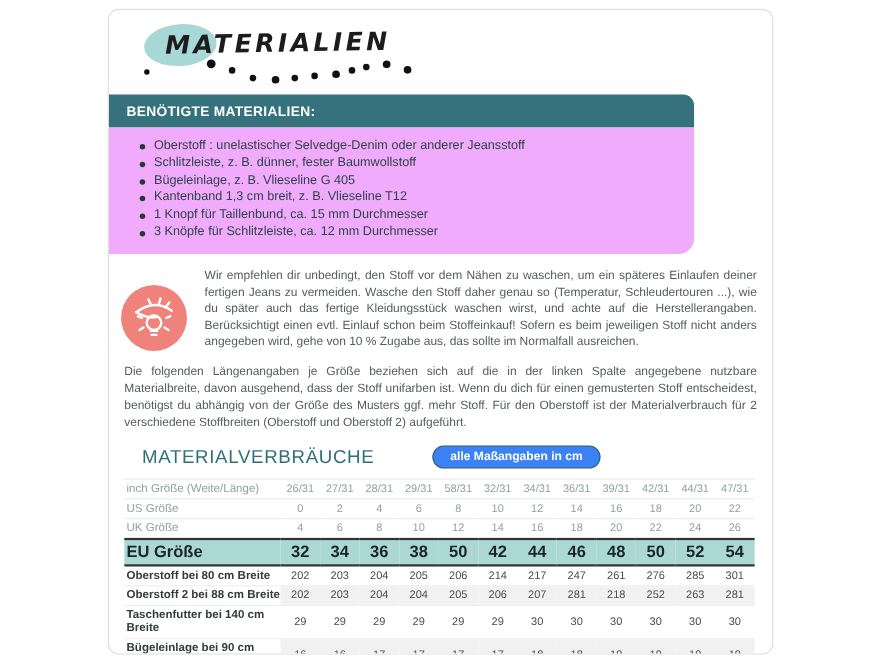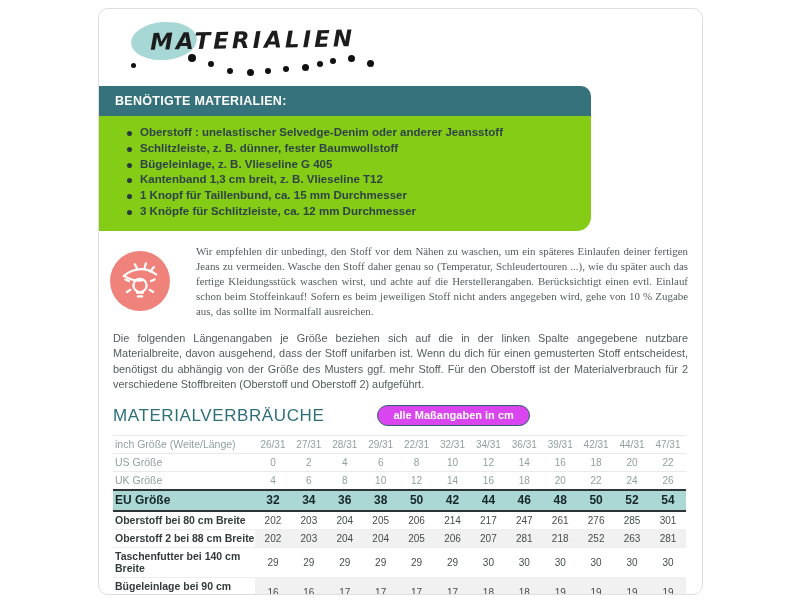--- a/index.html
+++ b/index.html
@@ -14,55 +14,55 @@
   
   .title-area { position:relative; height:77px;font-style:italic; }
   .title-blob { position:absolute; left:32px; top:13px; width:66px; height:38px;
     background:#a8d8d5; border-radius:50%; transform:rotate(-4deg); }
   .page-title { position:absolute; left:51px; top:18px;
     font-family:"DejaVu Sans", sans-serif; font-size:23px; font-weight:600;
     letter-spacing:3px; color:#1c1c1c; transform:rotate(-1deg); }
   .dots span { position:absolute; background:#111; border-radius:50%; }
 
   
-  .materials { width:492px; }
+  .materials { width:532px; }
   .materials-header { height:30px; line-height:30px; background:#35727b; color:#ffffff;
     font-size:12.5px; font-weight:bold; letter-spacing:.3px; padding-left:16px;
     border-radius:0 10px 0 0; }
-  .materials-list { background:#84cc16; border-radius:0 0 14px 0;
-    padding:9px 24px 11px 0; list-style:none;font-weight:bold; }
+  .materials-list { background:#f0abfc; border-radius:0 0 14px 0;
+    padding:9px 24px 11px 0; list-style:none; }
   .materials-list li { position:relative; padding-left:41px; font-size:11.5px;
     line-height:15.8px; color:#2f4347; }
   .materials-list li::before { content:""; position:absolute; left:28px; top:6px;
     width:5px; height:5px; border-radius:50%; background:#27383b; }
 
   
-  .tip-row { display:flex; margin:13px 14px 0 11px; gap:26px; align-items:center;font-family:Liberation Serif, serif; }
+  .tip-row { display:flex; margin:13px 14px 0 11px; gap:16px; align-items:flex-end; }
   .tip-icon { flex:0 0 60px; width:60px; height:60px; border-radius:50%;
     background:#ef837c; display:flex; align-items:center; justify-content:center; }
   .tip-text { flex:1; font-size:10.9px; line-height:15px; color:#565b5d; text-align:justify; }
 
   
   .intro { margin:12px 14px 0 14px; font-size:10.9px; line-height:15.4px;
     color:#565b5d; text-align:justify; }
 
   
-  .section-row { margin:13px 14px 0 14px; display:flex; align-items:center; }
+  .section-row { margin:13px 14px 0 30px; display:flex; align-items:center; }
   .section-heading { font-size:17px; font-weight:400; letter-spacing:.6px; color:#2e7078; }
-  .badge { margin-left:53px; background:#d946ef; color:#fff; font-size:11px; font-weight:bold;
+  .badge { margin-left:53px; background:#3b82f6; color:#fff; font-size:11px; font-weight:bold;
     padding:3px 15px 4px 15px; border-radius:12px; border:1px solid #2a5f66; }
 
   
   table { margin:9px 14px 0 14px; width:573px; border-collapse:collapse; table-layout:fixed; }
   td { font-size:10px; text-align:center; padding:2px 0 3px 0; }
   td:first-child { width:142px; text-align:left; padding-left:2px; font-size:10.5px; }
   tr.size-row td { color:#939f9f; border-bottom:1px solid #eaeaea; }
   tr.size-row:first-child td { border-top:1px solid #eaeaea; }
   tr.eu-row td { background:#abd8d4; color:#17262a; font-weight:bold;
-    border-top:2px solid #2f3537; border-bottom:2px solid #2f3537; font-size:12px; }
+    border-top:2px solid #2f3537; border-bottom:2px solid #2f3537; font-size:15px; }
   tr.data-row td { color:#474c4d; border-bottom:1px solid #efefef; }
   tr.data-row td:first-child { color:#353a3b; font-weight:600; }
   tr.data-row.stripe td:not(:first-child) { background:#f1f1f1; }
 </style>
 </head>
 <body>
 
 <div class="card">
 
   <div class="title-area">
@@ -118,21 +118,21 @@
   </div>
 
   <table>
       <tbody>
         <tr class="size-row">
           <td>inch Größe (Weite/Länge)</td>
           <td>26/31</td>
           <td>27/31</td>
           <td>28/31</td>
           <td>29/31</td>
-          <td>22/31</td>
+          <td>58/31</td>
           <td>32/31</td>
           <td>34/31</td>
           <td>36/31</td>
           <td>39/31</td>
           <td>42/31</td>
           <td>44/31</td>
           <td>47/31</td>
         </tr>
         <tr class="size-row">
           <td>US Größe</td>

